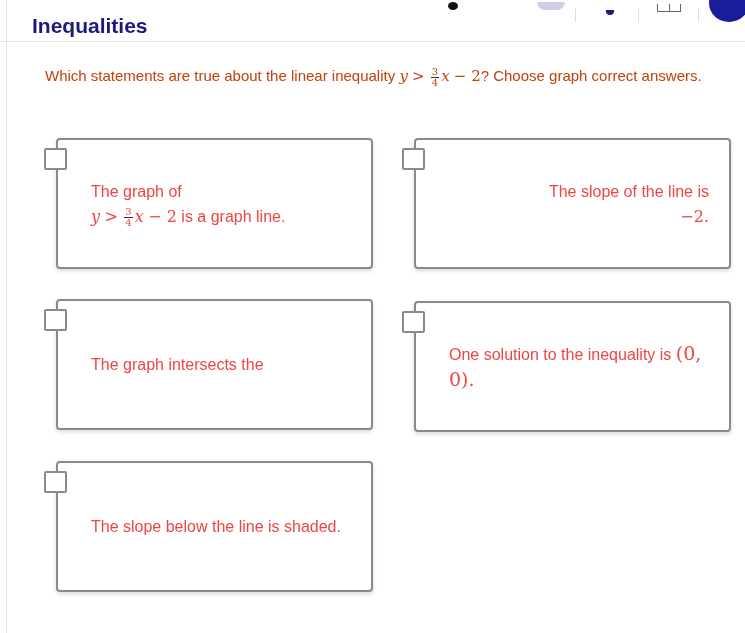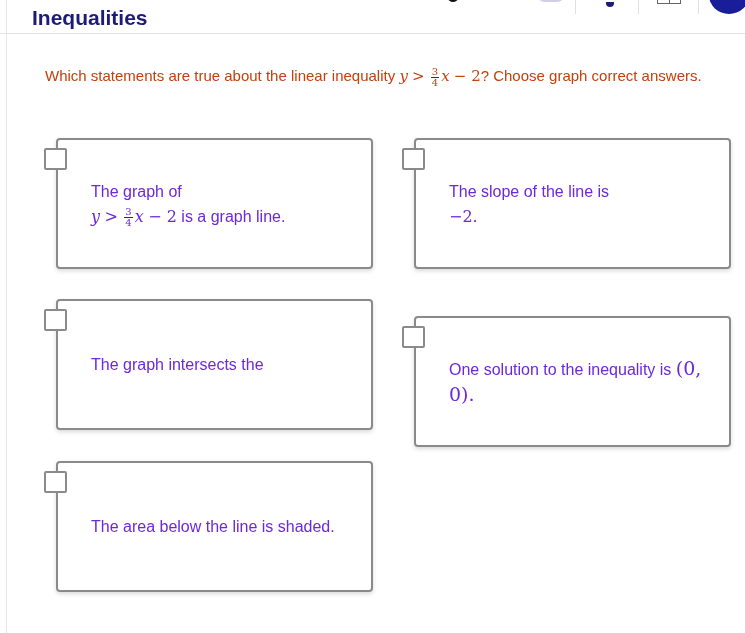--- a/index.html
+++ b/index.html
@@ -1,36 +1,36 @@
 <!DOCTYPE html>
 <html><head>
 <meta charset="utf-8">
 <style>
   * { box-sizing: border-box; margin: 0; padding: 0; }
   html, body { width: 745px; height: 633px; overflow: hidden; background: #ffffff; }
   body { font-family: "Liberation Sans", sans-serif; color: #2b2b2b; position: relative; }
   .left-rule { position: absolute; left: 6px; top: 0; width: 1px; height: 633px; background: #e6e6e6; }
-  .topbar { position: absolute; left: 0; top: 0; width: 745px; height: 34px; border-bottom: 1px solid #e4e4e4; }
+  .topbar { position: absolute; left: 0; top: 8px; width: 745px; height: 34px; border-bottom: 1px solid #e4e4e4; }
   .title { position: absolute; left: 32px; top: 6px; font-size: 21px; font-weight: bold; color: #1d1a7a; font-family: "Liberation Sans", sans-serif; }
   .ti-dot { position: absolute; left: 448px; top: -6px; width: 10px; height: 8px; border-radius: 50%; background: #111; }
   .ti-pill { position: absolute; left: 537px; top: -6px; width: 28px; height: 8px; border-radius: 0 0 8px 8px; background: #cfcde8; }
   .ti-sep { position: absolute; top: 0; width: 1px; height: 14px; background: #e0e0e0; }
   .ti-lock { position: absolute; left: 606px; top: 2px; width: 8px; height: 5px; border-radius: 0 0 4px 4px; background: #1d1a7a; }
   .ti-box { position: absolute; left: 657px; top: -4px; width: 24px; height: 8px; border: 1px solid #666; border-top: none; }
   .ti-box:after { content: ""; position: absolute; left: 11px; top: 0; width: 1px; height: 7px; background: #666; }
   .ti-avatar { position: absolute; left: 709px; top: -24px; width: 40px; height: 38px; border-radius: 50%; background: #1a1d9a; }
   .question { position: absolute; left: 45px; top: 63px; width: 680px; font-size: 15px; line-height: 26px; color: #c2410c; }
   .math { font-family: "DejaVu Serif", serif; font-style: italic; }
   .mathr { font-family: "DejaVu Serif", serif; }
   .frac { display: inline-block; vertical-align: middle; text-align: center; font-family: "DejaVu Serif", serif; font-size: 10px; line-height: 10px; margin: 0 2px; }
   .frac span { display: block; }
   .frac .num { border-bottom: 1px solid #333; padding: 0 1px; }
   .card { position: absolute; width: 317px; height: 131px; border: 2px solid #8a8a8a; border-radius: 4px; background: #fff; box-shadow: 0 2px 4px rgba(0,0,0,0.15); }
   .checkbox { position: absolute; left: -14px; top: 8px; width: 23px; height: 22px; border: 2px solid #8a8a8a; border-radius: 2px; background: #fff; }
-  .card-text { position: absolute; left: 33px; right: 20px; top: 0; bottom: 0; display: flex; flex-direction: column; justify-content: center; font-size: 16px; line-height: 25px; color: #6d28d9; }
+  .card-text { position: absolute; left: 33px; right: 20px; top: 0; bottom: 0; display: flex; flex-direction: column; justify-content: center; font-size: 16px; line-height: 25px; color: #ef4444; }
   .mathlg { font-family: "DejaVu Serif", serif; font-size: 19px; }
 </style>
 </head>
 <body>
 
 <div class="left-rule"></div>
 
 <div class="topbar">
   <div class="title">Inequalities</div>
   <div class="ti-dot"></div>
@@ -58,41 +58,41 @@
     <div>
       <span class="math">y</span>
       <span class="mathr">&gt;</span>
       <span class="frac"><span class="num">3</span><span>4</span></span><span class="math">x</span>
       <span class="mathr">− 2</span>
       <span>is a graph line.</span>
     </div>
   </div>
 </div>
 
-<div class="card" style="left:414px; top:138px;">
+<div class="card" style="left:414px; top:138px;text-align:right;">
   <div class="checkbox"></div>
   <div class="card-text">
     <div>The slope of the line is</div>
     <div class="mathr">−2.</div>
   </div>
 </div>
 
 <div class="card" style="left:56px; top:299px;">
   <div class="checkbox"></div>
   <div class="card-text">
     <div>The graph intersects the</div>
   </div>
 </div>
 
-<div class="card" style="left:414px; top:316px;">
+<div class="card" style="left:414px; top:301px;">
   <div class="checkbox"></div>
   <div class="card-text">
     <div><span>One solution to the inequality is</span>
       <span class="mathlg">(0, 0).</span></div>
   </div>
 </div>
 
 <div class="card" style="left:56px; top:461px;">
   <div class="checkbox"></div>
   <div class="card-text">
-    <div>The area below the line is shaded.</div>
+    <div>The slope below the line is shaded.</div>
   </div>
 </div>
 
 </body></html>

